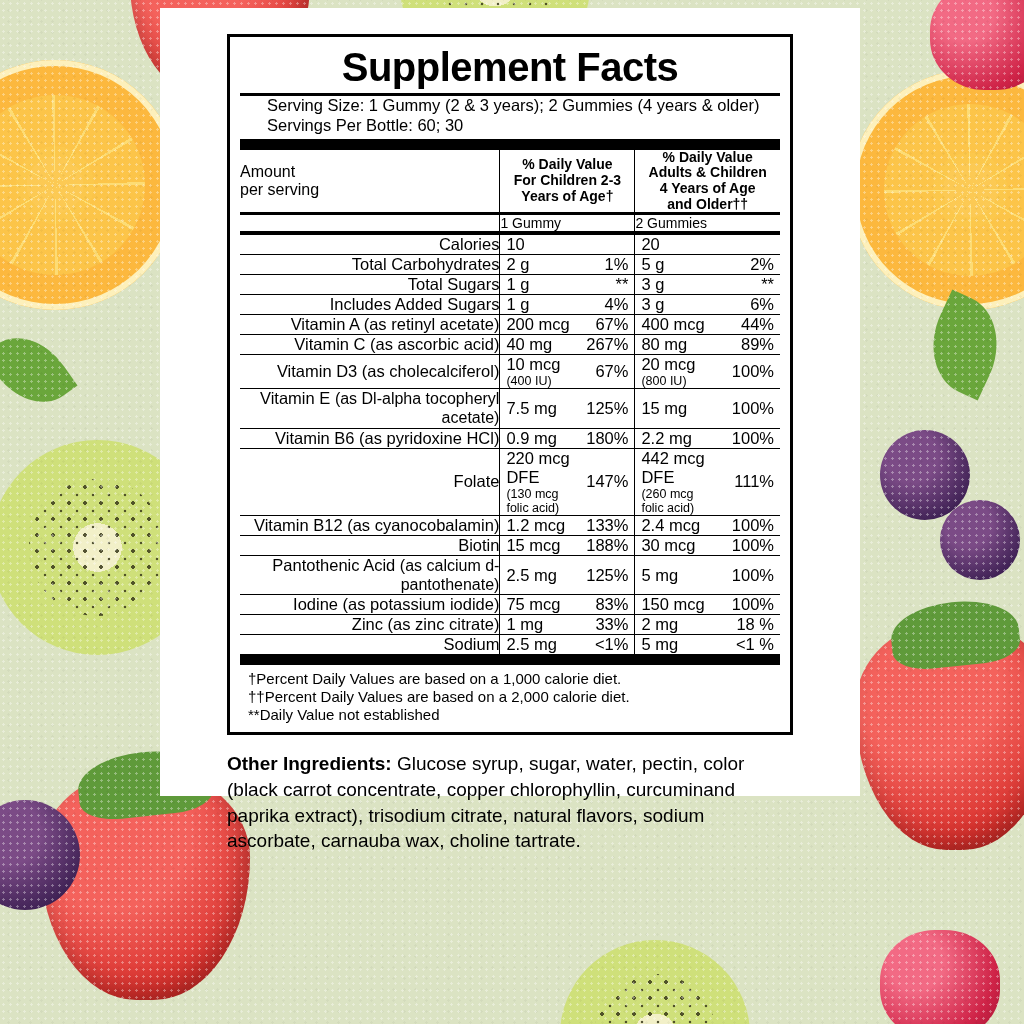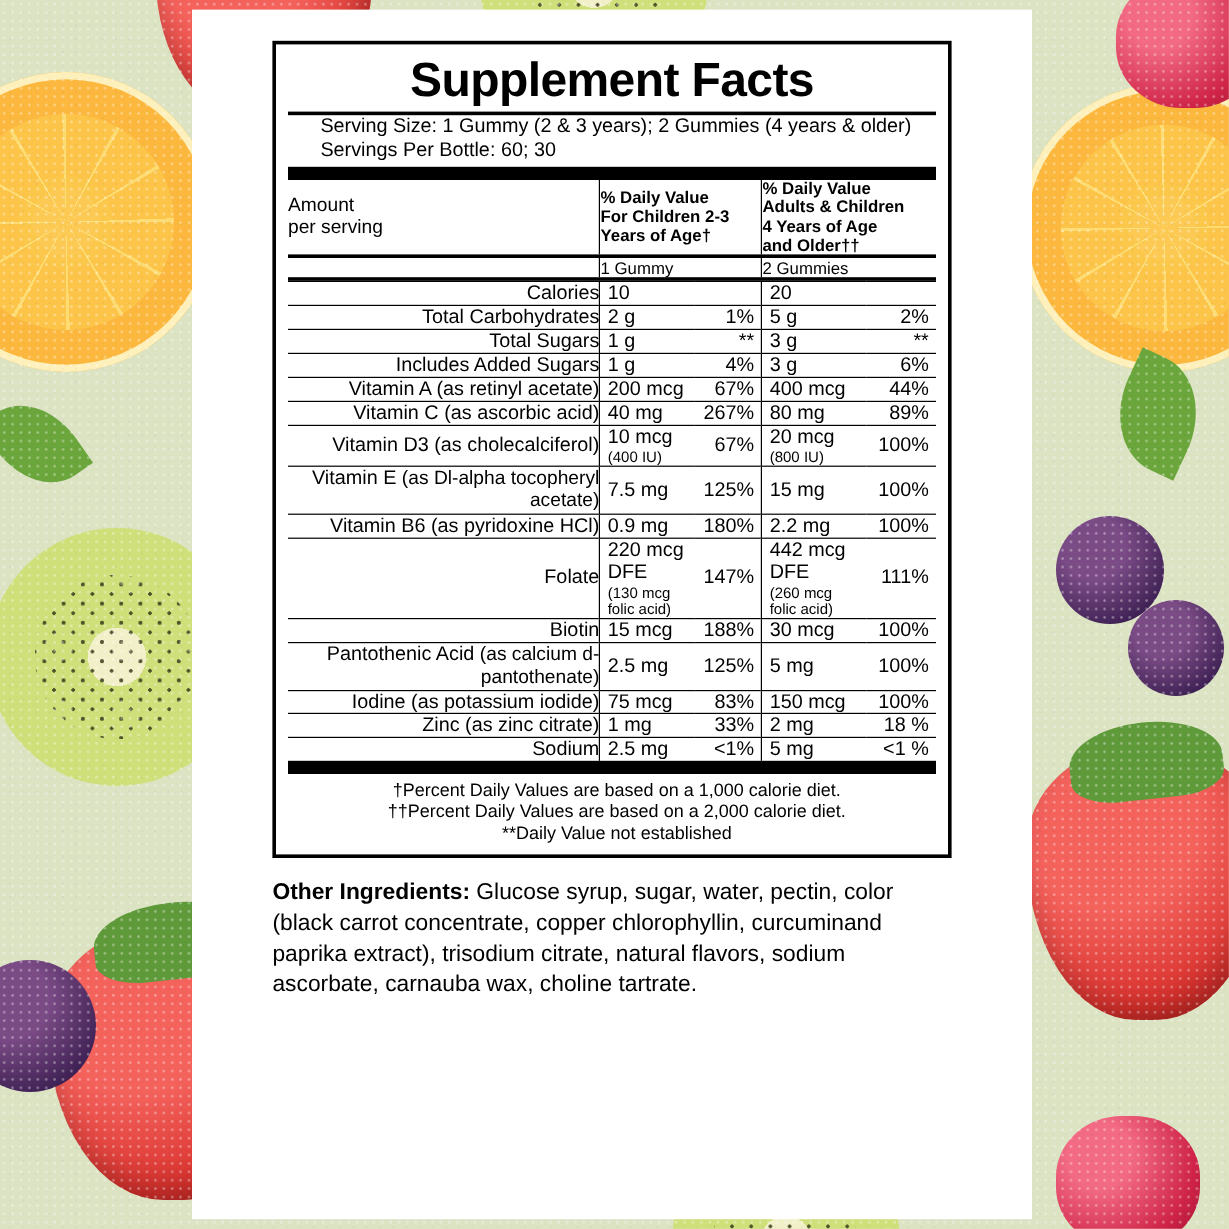--- a/index.html
+++ b/index.html
@@ -92,21 +92,21 @@
     background-position: 0 0, 3px 5px;
     pointer-events: none;
   }
 
   
   #label-card {
     position: absolute;
     left: 160px;
     top: 8px;
     width: 700px;
-    height: 1008px;
+    height: 788px;
     background: #ffffff;
     box-sizing: border-box;
     padding: 26px 24px 10px 24px;
   }
 
   
   #panel {
     border: 3px solid #000;
     padding: 8px 10px 6px 10px;
     box-sizing: border-box;
@@ -145,21 +145,21 @@
     vertical-align: middle;
   }
 
   .col-name   { width: 258px; }
   .col-a-amt  { width: 78px; }
   .col-a-dv   { width: 56px; }
   .col-b-amt  { width: 86px; }
   .col-b-dv   { width: 58px; }
 
   .hdr-cell {
-    text-align: left;
+    text-align: center;
     font-weight: bold;
     font-size: 14px;
     line-height: 1.12;
     padding: 5px 2px 6px 2px;
   }
   .hdr-amount {
     font-weight: normal;
     font-size: 16px;
     line-height: 1.15;
     padding-left: 3px;
@@ -184,21 +184,20 @@
   .indent1 { padding-left: 18px !important; }
   .indent2 { padding-left: 34px !important; }
   .vline { border-left: 1px solid #000; }
   .tiny { font-size: 16px; }
   .sub { font-size: 12.5px; line-height: 1.12; display:block; }
 
   #footnotes {
     font-size: 15px;
     line-height: 1.2;
     padding: 5px 0 2px 8px;
-    text-align: center;
   }
   #footnotes div { white-space: nowrap; }
 
   #other-ingredients {
     width: 566px;
     margin: 16px auto 0 auto;
     font-size: 19px;
     line-height: 1.35;
   }
   #other-ingredients b { font-weight: bold; }
@@ -361,20 +360,27 @@
             <td class="dv">100%</td>
           </tr>
           <tr class="row">
             <td class="nm">Folate</td>
             <td class="amt vline"><span class="">220 mcg DFE</span><br><span class="sub">(130 mcg</span><span class="sub">folic acid)</span></td>
             <td class="dv">147%</td>
             <td class="amt vline"><span class="">442 mcg DFE</span><br><span class="sub">(260 mcg</span><span class="sub">folic acid)</span></td>
             <td class="dv">111%</td>
           </tr>
           <tr class="row">
+            <td class="nm">Vitamin B12 (as cyanocobalamin)</td>
+            <td class="amt vline"><span class="">1.2 mcg</span></td>
+            <td class="dv">133%</td>
+            <td class="amt vline"><span class="">2.4 mcg</span></td>
+            <td class="dv">100%</td>
+          </tr>
+          <tr class="row">
             <td class="nm">Biotin</td>
             <td class="amt vline"><span class="">15 mcg</span></td>
             <td class="dv">188%</td>
             <td class="amt vline"><span class="">30 mcg</span></td>
             <td class="dv">100%</td>
           </tr>
           <tr class="row">
             <td class="nm">Pantothenic Acid <span class="tiny">(as calcium d-pantothenate)</span></td>
             <td class="amt vline"><span class="">2.5 mg</span></td>
             <td class="dv">125%</td>

